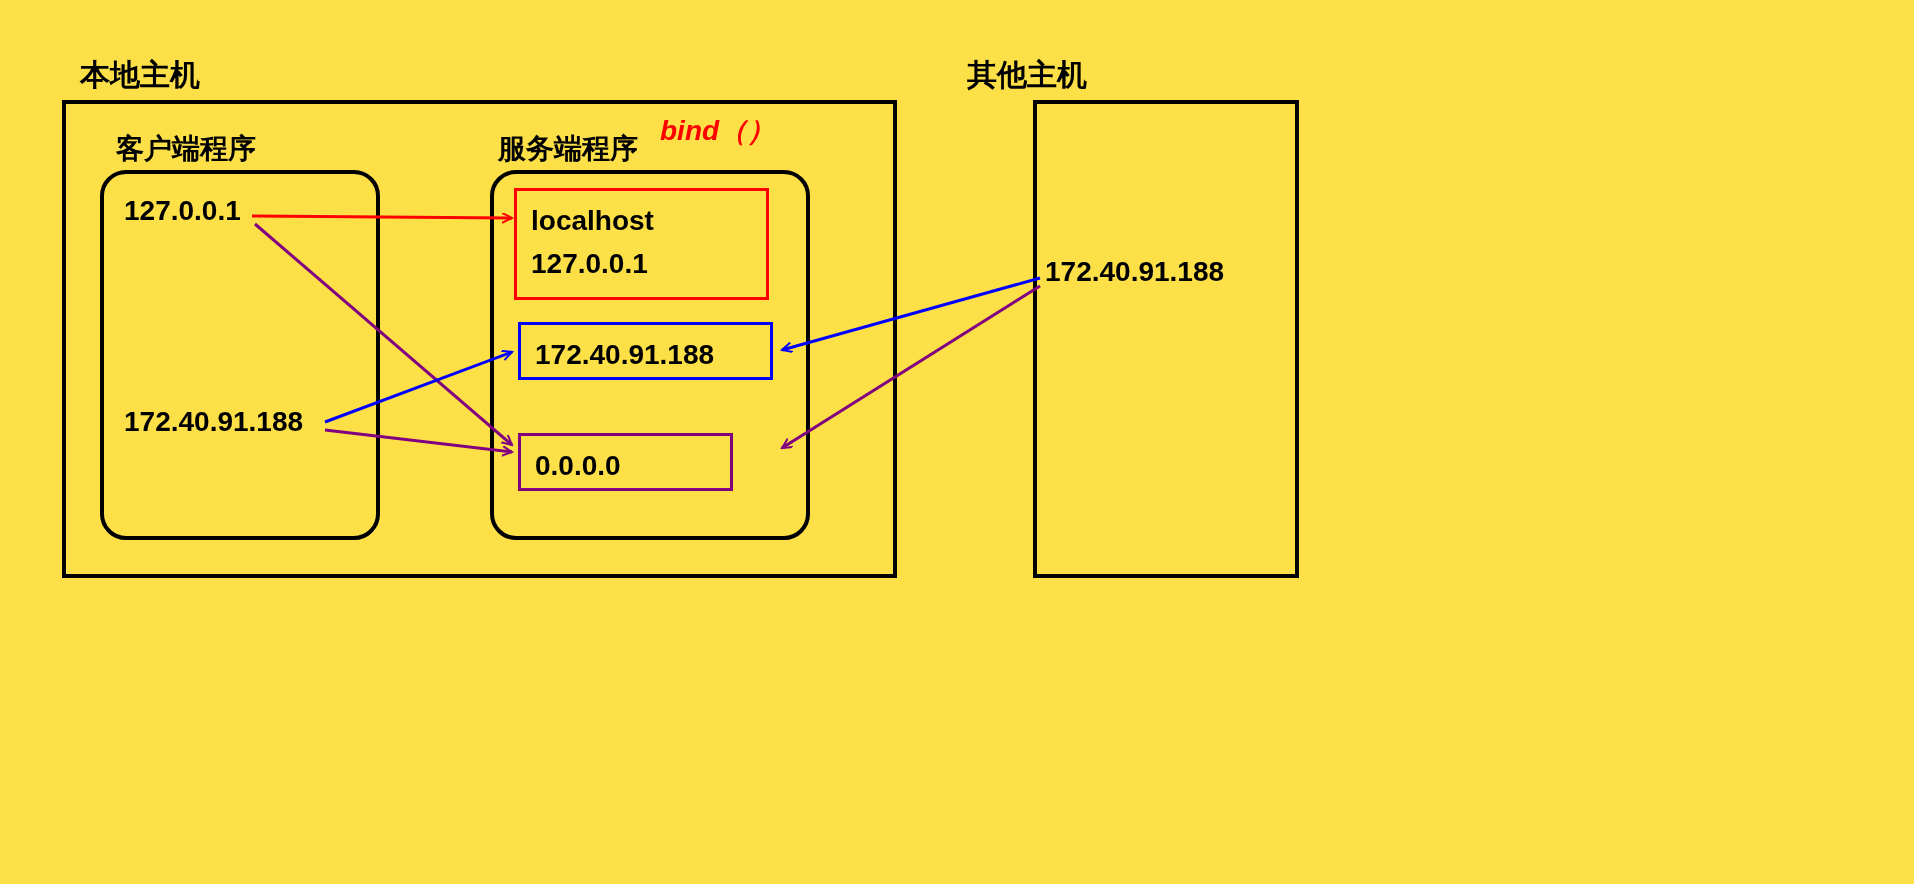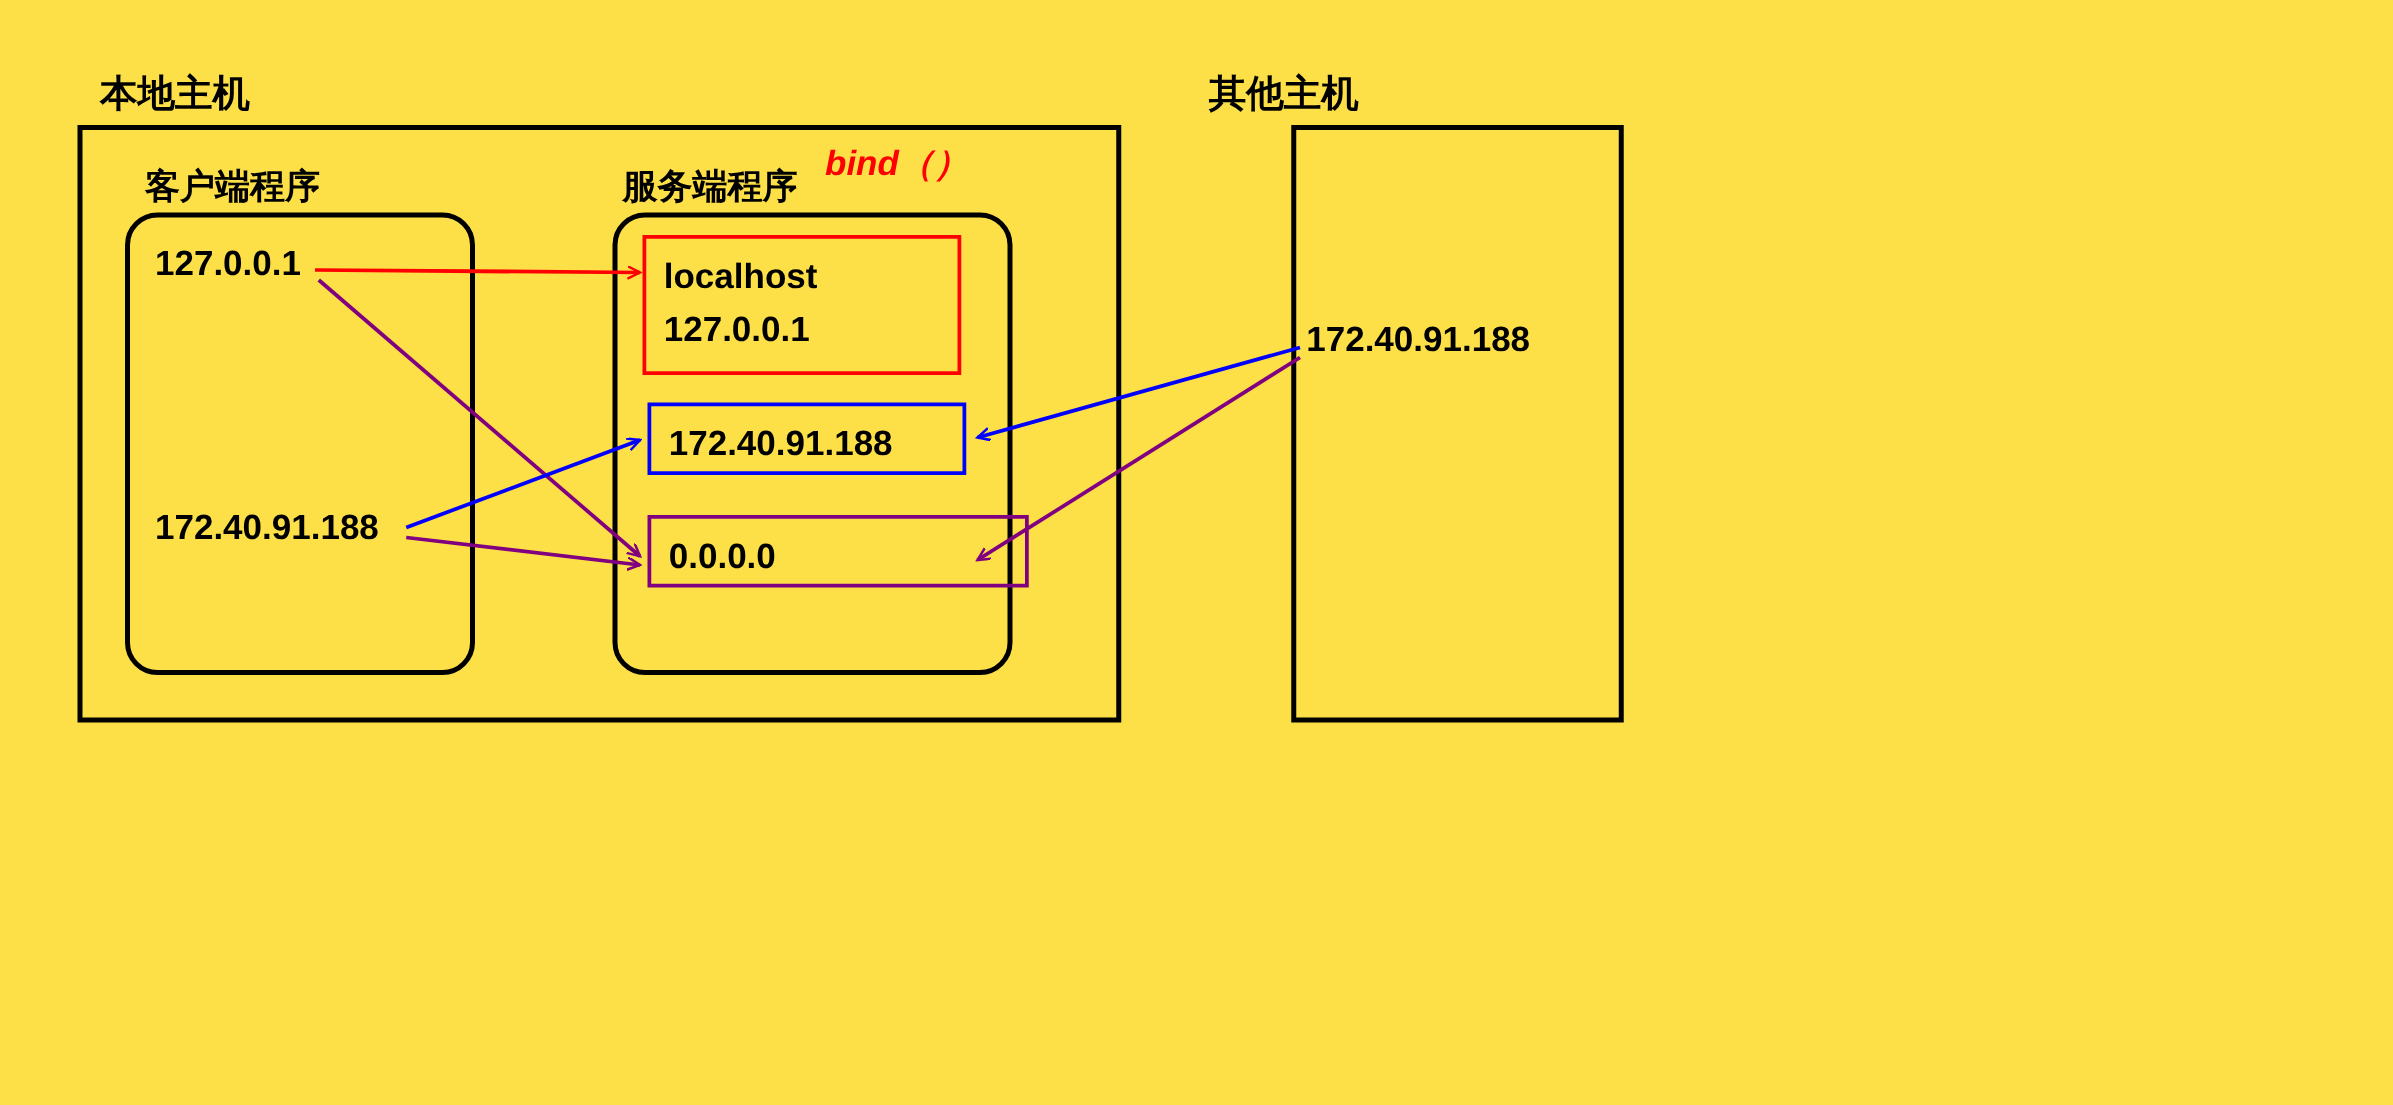--- a/index.html
+++ b/index.html
@@ -90,21 +90,21 @@
 
   <div class="bind-box" style="left:514px; top:188px; width:255px; height:112px; border-color:#ff0000;">
     <span>localhost</span><br>
     <span>127.0.0.1</span>
   </div>
 
   <div class="bind-box" style="left:518px; top:322px; width:255px; height:58px; border-color:#0000ff;">
     <span>172.40.91.188</span>
   </div>
 
-  <div class="bind-box" style="left:518px; top:412px; width:305px; height:58px; border-color:#800080;">
+  <div class="bind-box" style="left:518px; top:433px; width:215px; height:58px; border-color:#800080;">
     <span>0.0.0.0</span>
   </div>
 
   <div class="label txt" style="left:1045px; top:256px;">172.40.91.188</div>
 
   <svg class="arrows">
     <defs>
       <marker id="ah-red" markerWidth="12" markerHeight="12" refX="10" refY="5" orient="auto" markerUnits="userSpaceOnUse">
         <path d="M0,0 L10,5 L0,10" fill="none" stroke="#ff0000" stroke-width="2"></path>
       </marker>

